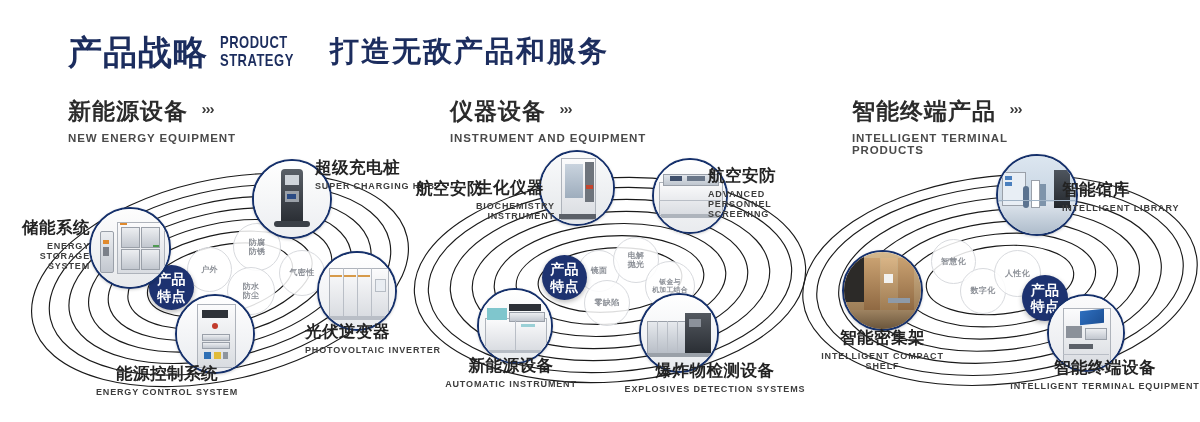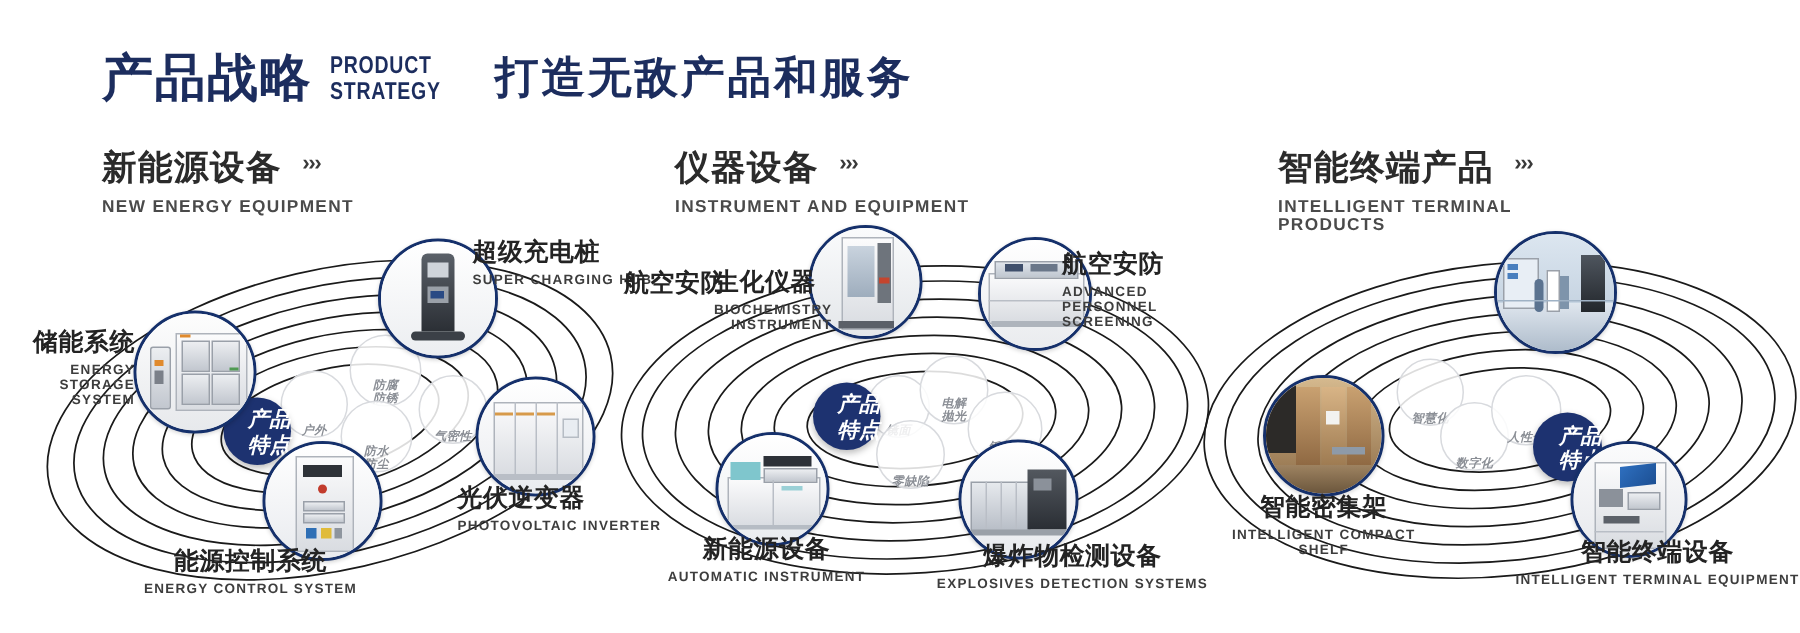--- a/index.html
+++ b/index.html
@@ -49,25 +49,24 @@
     overflow:hidden;
     box-shadow:0 1px 3px rgba(0,0,0,.18);
   }
   .node .ph{position:absolute;left:0;top:0;right:0;bottom:0;}
 
   
   .feat{
     position:absolute;border-radius:50%;
     border:1px solid #d8dade;
     background:rgba(255,255,255,.85);
-    display:flex;align-items:flex-end;justify-content:center;
+    display:flex;align-items:center;justify-content:center;
     text-align:center;color:#8b8f96;
     font-size:8px;line-height:1.15;font-weight:700;
     letter-spacing:.3px;
-    font-style:italic;
   }
   .feat.core{
     background:#1d3270;border:none;color:#fff;font-size:14px;
     box-shadow:0 2px 5px rgba(0,0,0,.28);
   }
 
   
   .lab{position:absolute;}
   .lab .cn{font-size:16.5px;font-weight:700;color:#232323;letter-spacing:.5px;white-space:nowrap;}
   .lab .en{font-size:9px;font-weight:700;color:#3d3d3d;letter-spacing:.85px;margin-top:2px;white-space:nowrap;}
@@ -359,20 +358,24 @@
         <div class="cab2" style="left:4px;top:16px;width:22px;height:32px;background:#e8eef5;"></div>
         <div class="scr" style="left:7px;top:20px;width:7px;height:4px;background:#4a7fbe;"></div>
         <div class="scr" style="left:7px;top:26px;width:7px;height:4px;background:#4a7fbe;"></div>
         <div class="dark" style="left:56px;top:14px;width:16px;height:38px;background:linear-gradient(180deg,#4e555e,#23272c);"></div>
         <div class="cab2" style="left:33px;top:24px;width:7px;height:26px;background:#ffffff;"></div>
         <div class="scr" style="left:42px;top:28px;width:6px;height:22px;background:#7e94ab;"></div>
         <div class="dark" style="left:25px;top:30px;width:6px;height:22px;background:#5b7390;border-radius:3px;"></div>
         <div class="ln" style="left:0;top:44px;width:78px;height:1px;background:#9fb2c5;"></div>
       </div>
     </div>
+    <div class="lab" style="left:262px;top:24px;">
+      <div class="cn">智能馆库</div>
+      <div class="en">INTELLIGENT LIBRARY</div>
+    </div>
 
     <div class="node" style="left:42px;top:95px;width:77px;height:77px;">
       <div class="ph" style="background:linear-gradient(180deg,#d5b98e,#8b6a45);">
         <div class="dark" style="left:0;top:0;width:20px;height:50px;background:#2c2a28;"></div>
         <div class="wood" style="left:20px;top:6px;width:16px;height:54px;"></div>
         <div class="wood" style="left:37px;top:6px;width:16px;height:54px;background:linear-gradient(180deg,#d8b486,#9c7950);"></div>
         <div class="wood" style="left:54px;top:6px;width:16px;height:54px;background:linear-gradient(180deg,#c9a171,#8d6741);"></div>
         <div class="cab" style="left:40px;top:22px;width:9px;height:9px;background:#f2f2f0;border:none;"></div>
         <div class="dark" style="left:0;top:58px;width:77px;height:19px;background:linear-gradient(180deg,#9e8361,#6b563c);"></div>
         <div class="scr" style="left:44px;top:46px;width:22px;height:5px;background:#8e9aa8;"></div>

